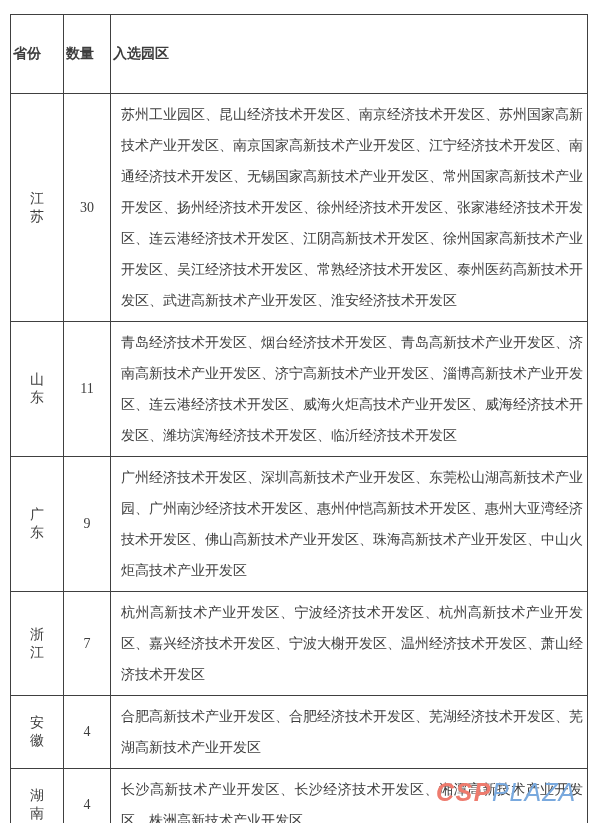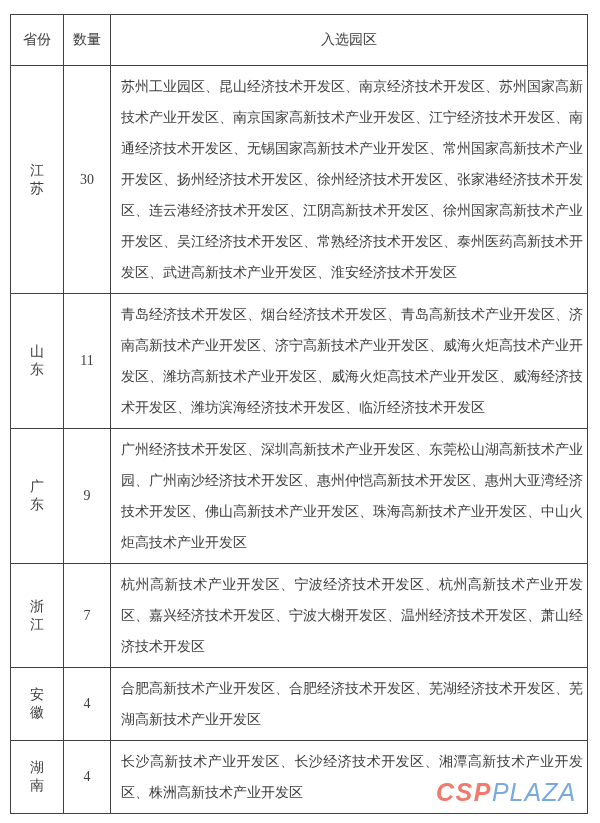--- a/index.html
+++ b/index.html
@@ -19,25 +19,25 @@
     border-collapse: collapse;
     table-layout: fixed;
   }
   table.parks col.c-province { width: 53px; }
   table.parks col.c-count { width: 47px; }
   table.parks th, table.parks td {
     border: 1px solid #404040;
     font-size: 14px;
   }
   table.parks th {
-    font-weight: normal;
-    text-align: center;
+    font-weight: bold;
+    text-align: left;
     vertical-align: middle;
     height: 46px;
-    padding: 2px 2px;
+    padding: 16px 2px;
   }
   td.province, td.count {
     text-align: center;
     vertical-align: middle;
     padding: 0 14px;
   }
   td.parks-cell {
     vertical-align: middle;
     line-height: 31px;
     padding: 5px 4px 5px 10px;
@@ -85,21 +85,21 @@
     </thead>
     <tbody>
       <tr>
         <td class="province">江苏</td>
         <td class="count">30</td>
         <td class="parks-cell">苏州工业园区、昆山经济技术开发区、南京经济技术开发区、苏州国家高新技术产业开发区、南京国家高新技术产业开发区、江宁经济技术开发区、南通经济技术开发区、无锡国家高新技术产业开发区、常州国家高新技术产业开发区、扬州经济技术开发区、徐州经济技术开发区、张家港经济技术开发区、连云港经济技术开发区、江阴高新技术开发区、徐州国家高新技术产业开发区、吴江经济技术开发区、常熟经济技术开发区、泰州医药高新技术开发区、武进高新技术产业开发区、淮安经济技术开发区</td>
       </tr>
       <tr>
         <td class="province">山东</td>
         <td class="count">11</td>
-        <td class="parks-cell">青岛经济技术开发区、烟台经济技术开发区、青岛高新技术产业开发区、济南高新技术产业开发区、济宁高新技术产业开发区、威海火炬高技术产业开发区、潍坊高新技术产业开发区、威海火炬高技术产业开发区、威海经济技术开发区、潍坊滨海经济技术开发区、临沂经济技术开发区</td>
+        <td class="parks-cell">青岛经济技术开发区、烟台经济技术开发区、青岛高新技术产业开发区、济南高新技术产业开发区、济宁高新技术产业开发区、淄博高新技术产业开发区、连云港经济技术开发区、威海火炬高技术产业开发区、威海经济技术开发区、潍坊滨海经济技术开发区、临沂经济技术开发区</td>
       </tr>
       <tr>
         <td class="province">广东</td>
         <td class="count">9</td>
         <td class="parks-cell">广州经济技术开发区、深圳高新技术产业开发区、东莞松山湖高新技术产业园、广州南沙经济技术开发区、惠州仲恺高新技术开发区、惠州大亚湾经济技术开发区、佛山高新技术产业开发区、珠海高新技术产业开发区、中山火炬高技术产业开发区</td>
       </tr>
       <tr>
         <td class="province">浙江</td>
         <td class="count">7</td>
         <td class="parks-cell">杭州高新技术产业开发区、宁波经济技术开发区、杭州高新技术产业开发区、嘉兴经济技术开发区、宁波大榭开发区、温州经济技术开发区、萧山经济技术开发区</td>

